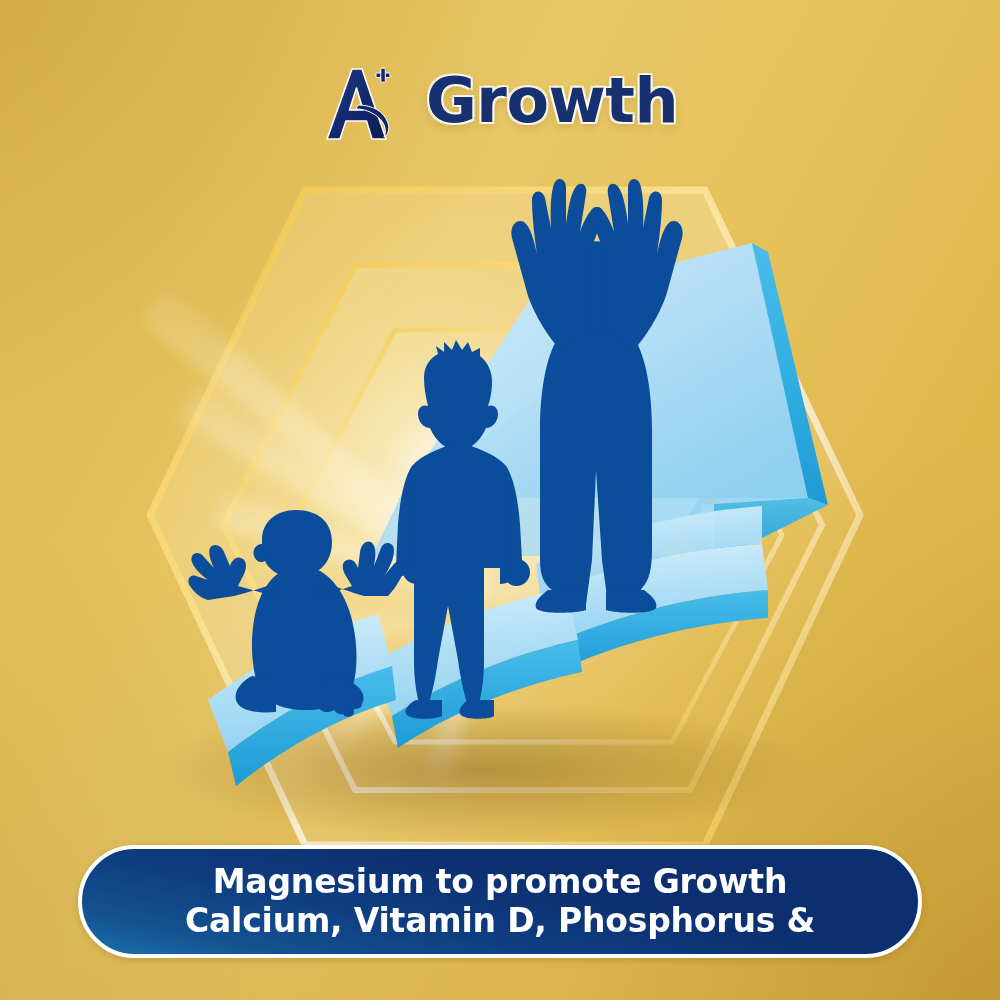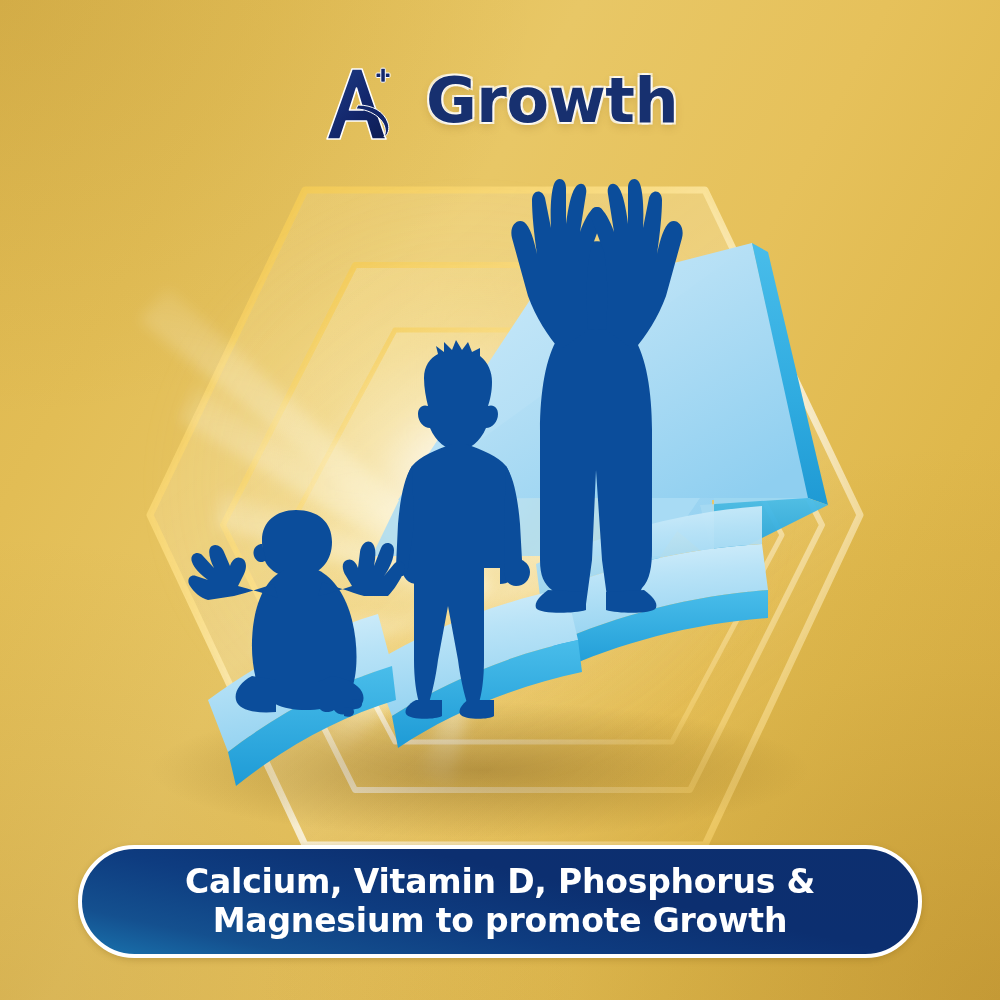--- a/index.html
+++ b/index.html
@@ -485,18 +485,18 @@
             <rect x="58.8" y="7.2" width="4.5" height="14" rx="1" fill="#13276c" stroke="#ffffff" stroke-width="1"></rect>
           </g>
         </g>
       </svg>
     </div>
     <div class="title-word">Growth</div>
   </div>
 
   <div class="banner">
     <div class="banner-text">
+      <span class="banner-line">Magnesium to promote Growth</span>
       <span class="banner-line">Calcium, Vitamin D, Phosphorus &amp;</span>
-      <span class="banner-line">Magnesium to promote Growth</span>
     </div>
   </div>
 
 </div>
 
 </body></html>

